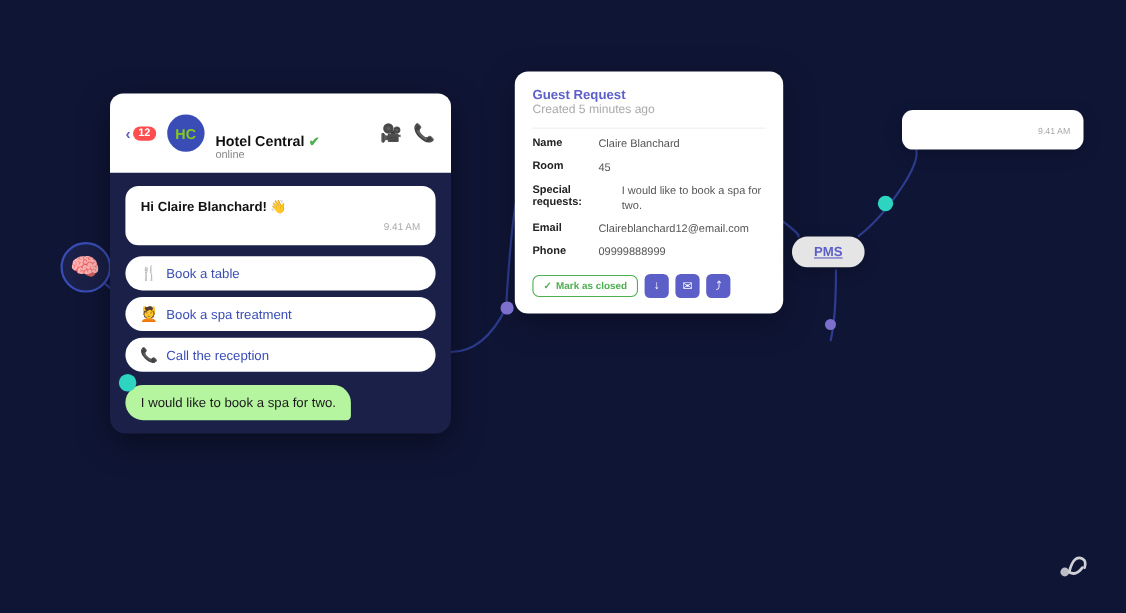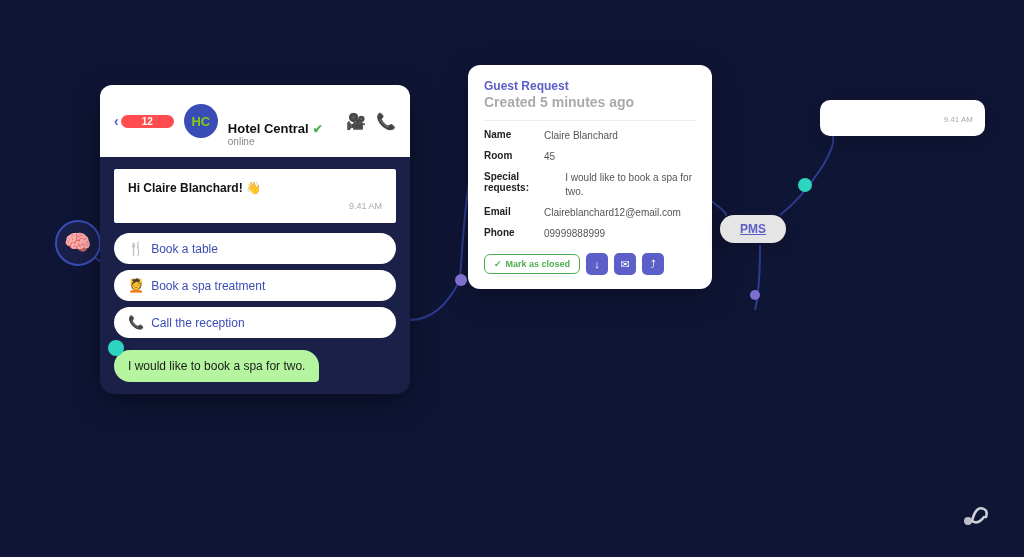--- a/index.html
+++ b/index.html
@@ -50,21 +50,21 @@
       display: flex;
       align-items: center;
       gap: 2px;
     }
 
     .badge-count {
       background: #ff4d4f;
       color: #fff;
       border-radius: 8px;
       font-size: 10px;
-      padding: 1px 21px;
+      padding: 1px 5px;
       font-weight: 700;
     }
 
     .avatar-circle {
       width: 34px;
       height: 34px;
       border-radius: 50%;
       background: #3a4db7;
       display: flex;
       align-items: center;
@@ -104,21 +104,21 @@
       color: #555;
       font-size: 16px;
     }
 
     .chat-body {
       padding: 12px 14px;
     }
 
     .chat-bubble-bot {
       background: #fff;
-      border-radius: 2px;
+      border-radius: 12px;
       padding: 12px 14px;
       margin-bottom: 10px;
     }
 
     .bubble-greeting {
       font-size: 12px;
       font-weight: 600;
       color: #111;
       margin-bottom: 6px;
     }
@@ -185,24 +185,23 @@
     }
 
     .guest-panel-title {
       font-size: 12px;
       font-weight: 700;
       color: #5b5fc7;
       margin-bottom: 1px;
     }
 
     .guest-panel-subtitle {
-      font-size: 14px;
+      font-size: 11px;
       color: #aaa;
       margin-bottom: 10px;
-      font-weight: bold;
     }
 
     .divider {
       border: none;
       border-top: 1px solid #eee;
       margin-bottom: 8px;
     }
 
     .info-row {
       display: flex;

